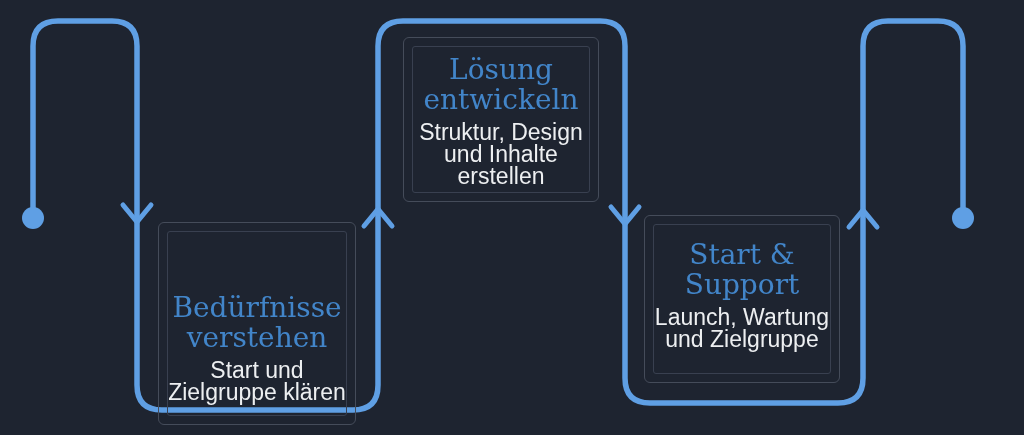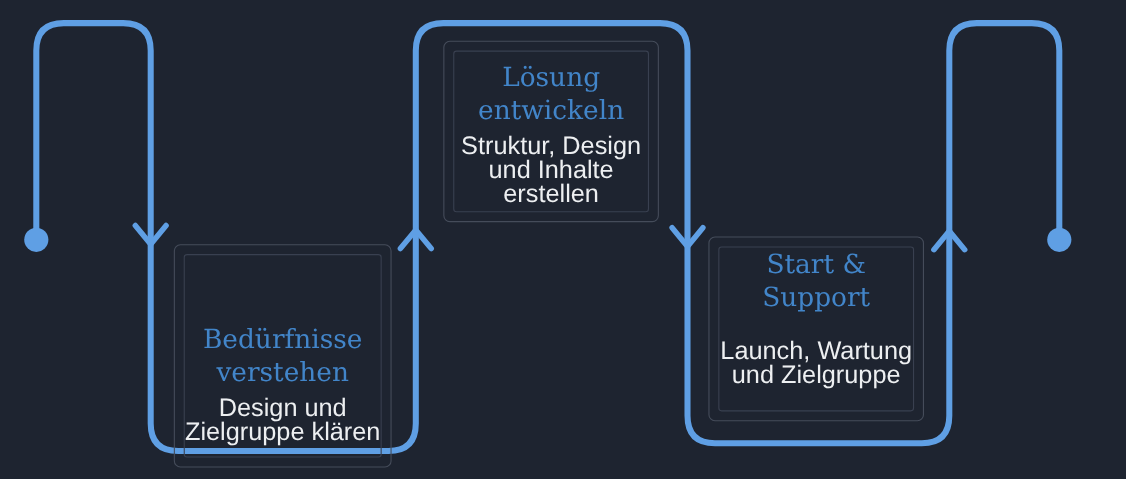--- a/index.html
+++ b/index.html
@@ -47,25 +47,25 @@
     align-items: center;
     text-align: center;
     gap: 6px;
     box-sizing: border-box;
   }
   .card1 { left: 158px; top: 222px; width: 198px; height: 203px; }
   .card1 .card-inner { justify-content: flex-end; padding-bottom: 12px; }
   .card2 { left: 403px; top: 37px;  width: 196px; height: 165px; }
   .card2 .card-inner { justify-content: flex-start; padding-top: 8px; }
   .card3 { left: 644px; top: 215px; width: 196px; height: 168px; }
-  .card3 .card-inner { justify-content: space-between; padding-bottom: 22px; }
+  .card3 .card-inner { justify-content: center; padding-bottom: 8px; }
 
   .step-title {
     font-family: "DejaVu Serif", serif;
-    font-size: 24px;
+    font-size: 28px;
     line-height: 30px;
     color: var(--title-color, #4285c9);
     max-width: 180px;
   }
   .step-subtitle {
     font-size: 23px;
     line-height: 22px;
     color: var(--subtitle-color, #edeff1);
     max-width: 182px;
   }
@@ -92,21 +92,21 @@
     <circle class="dot" cx="963" cy="218" r="11"></circle>
     <path class="arr" d="M 123 205 L 137 222 L 151 205"></path>
     <path class="arr" d="M 364 226 L 378 209 L 392 226"></path>
     <path class="arr" d="M 611 207 L 625 224 L 639 207"></path>
     <path class="arr" d="M 849 227 L 863 210 L 877 227"></path>
   </svg>
 
   <div class="card card1">
     <div class="card-inner">
       <div class="step-title">Bedürfnisse verstehen</div>
-      <div class="step-subtitle">Design und Zielgruppe klären</div>
+      <div class="step-subtitle">Start und Zielgruppe klären</div>
     </div>
   </div>
 
   <div class="card card2">
     <div class="card-inner">
       <div class="step-title">Lösung entwickeln</div>
       <div class="step-subtitle">Struktur, Design und Inhalte erstellen</div>
     </div>
   </div>
 

